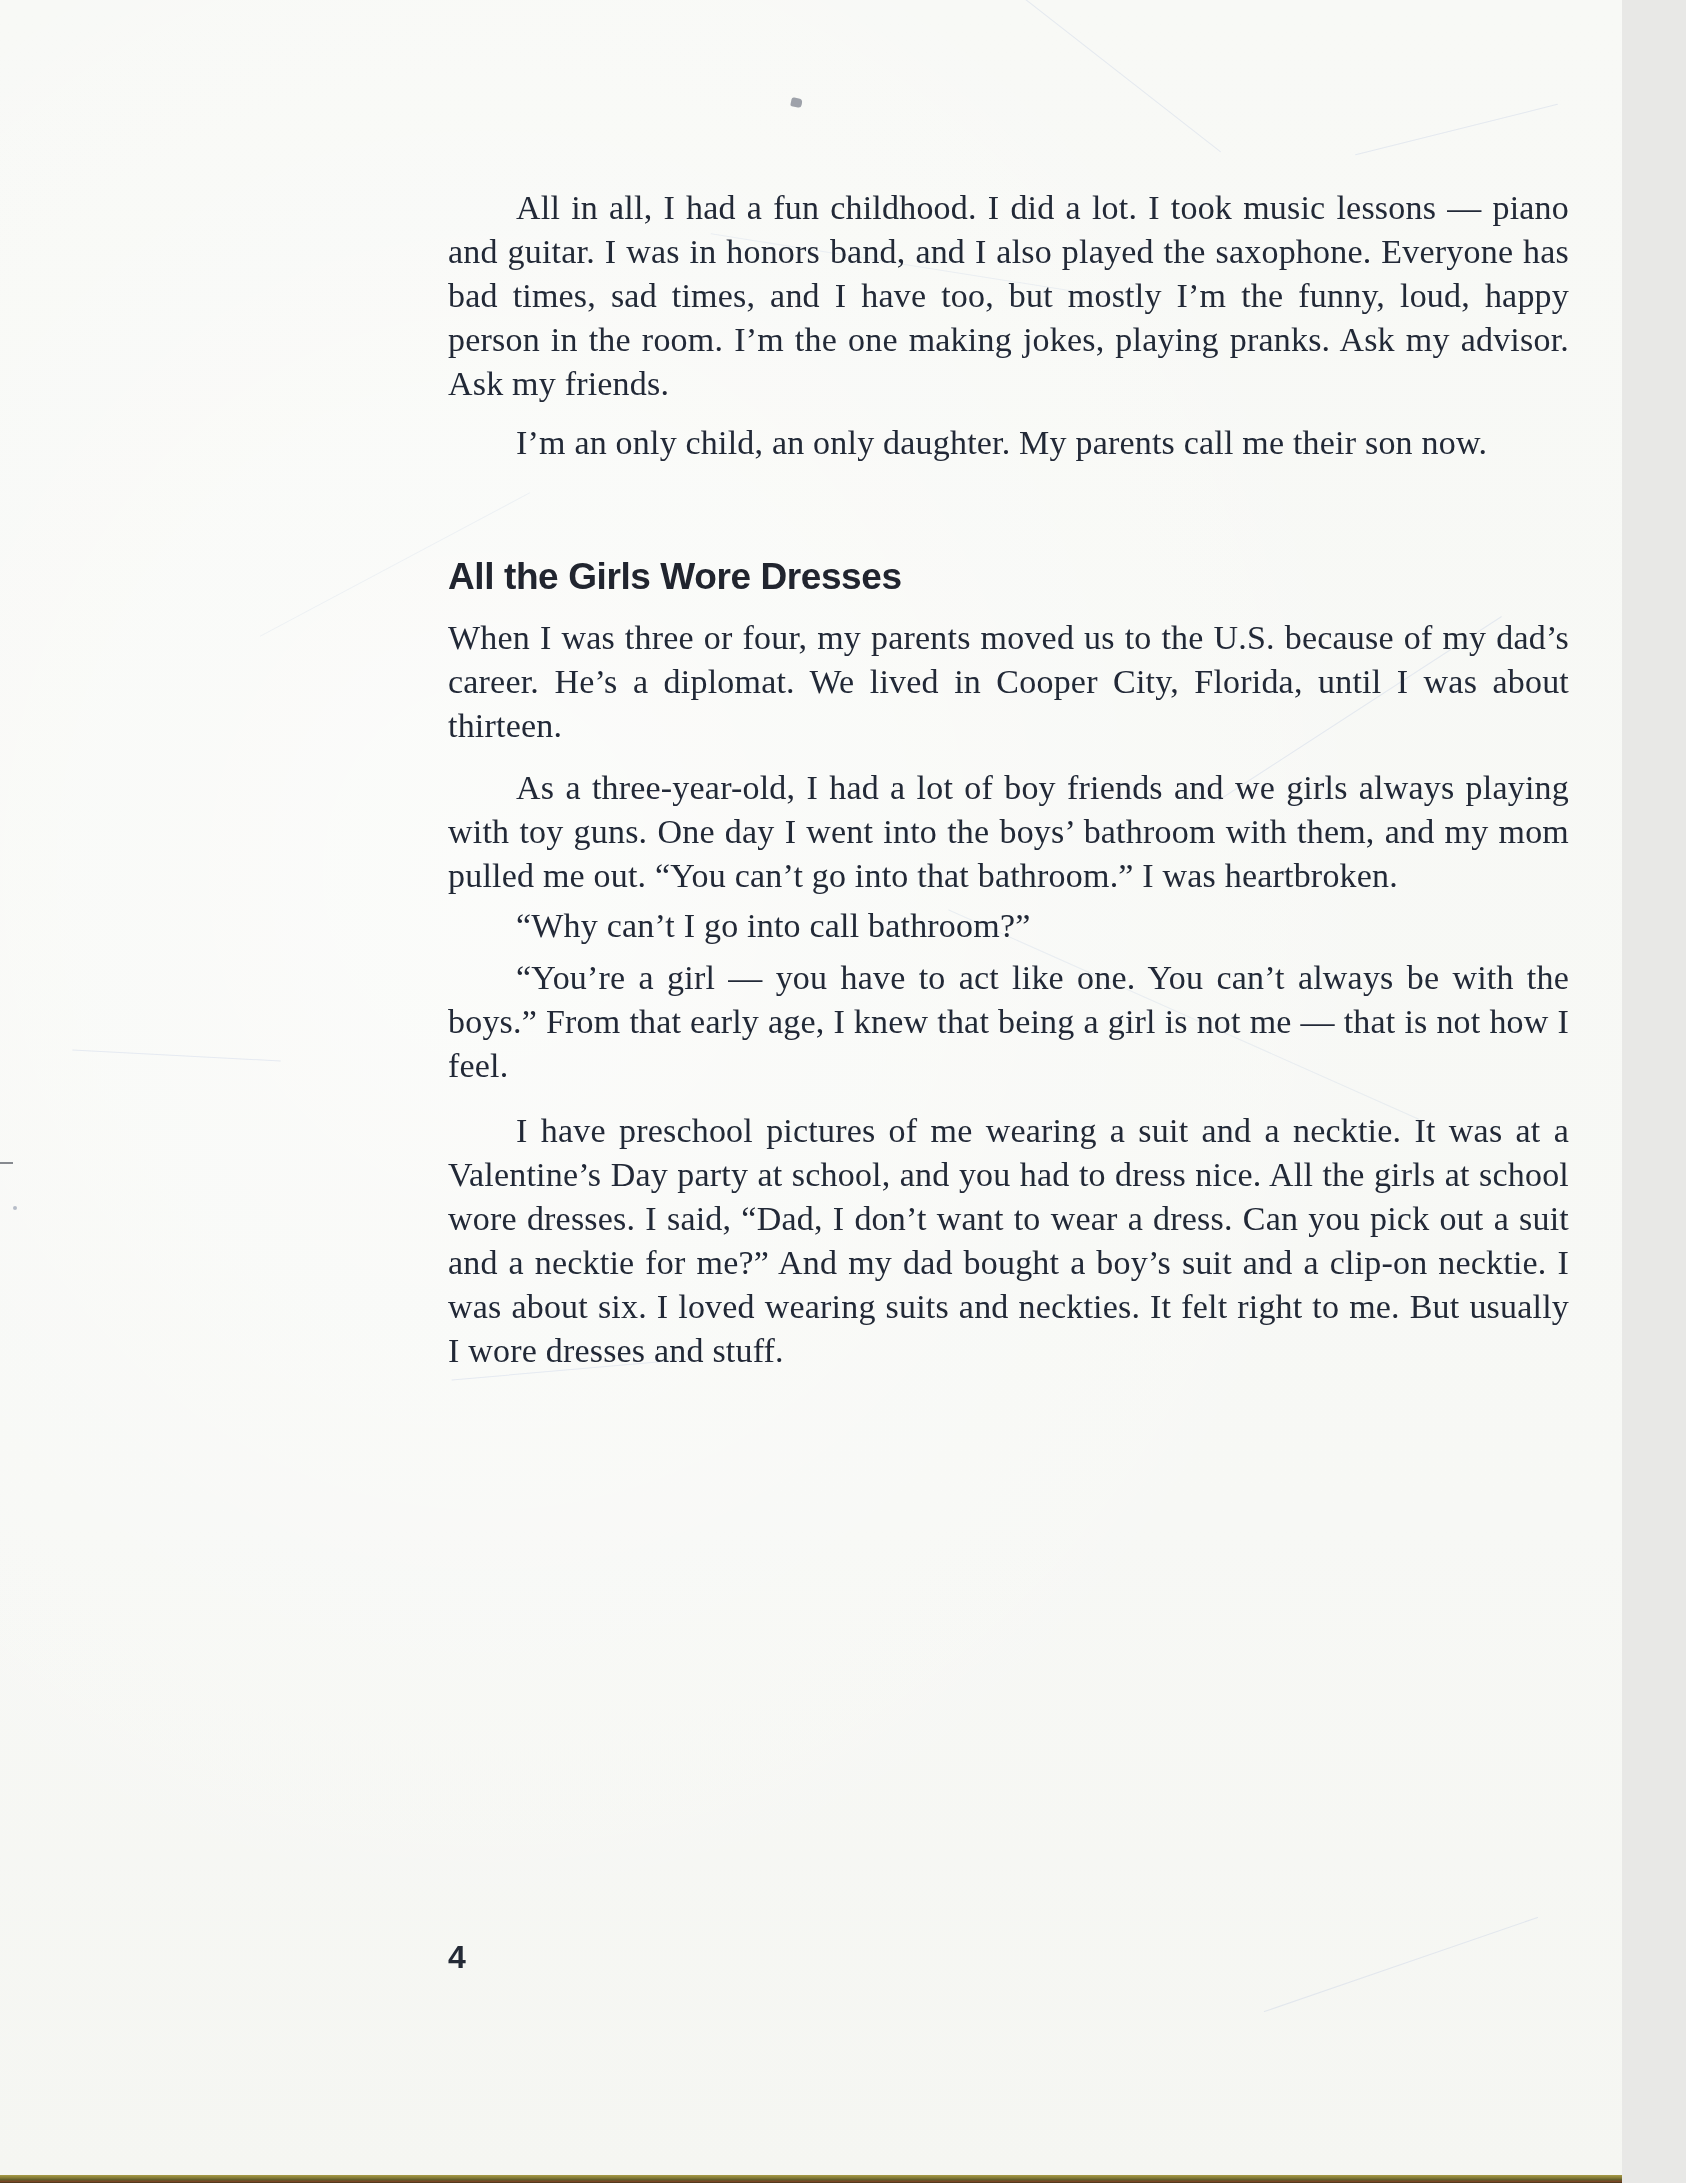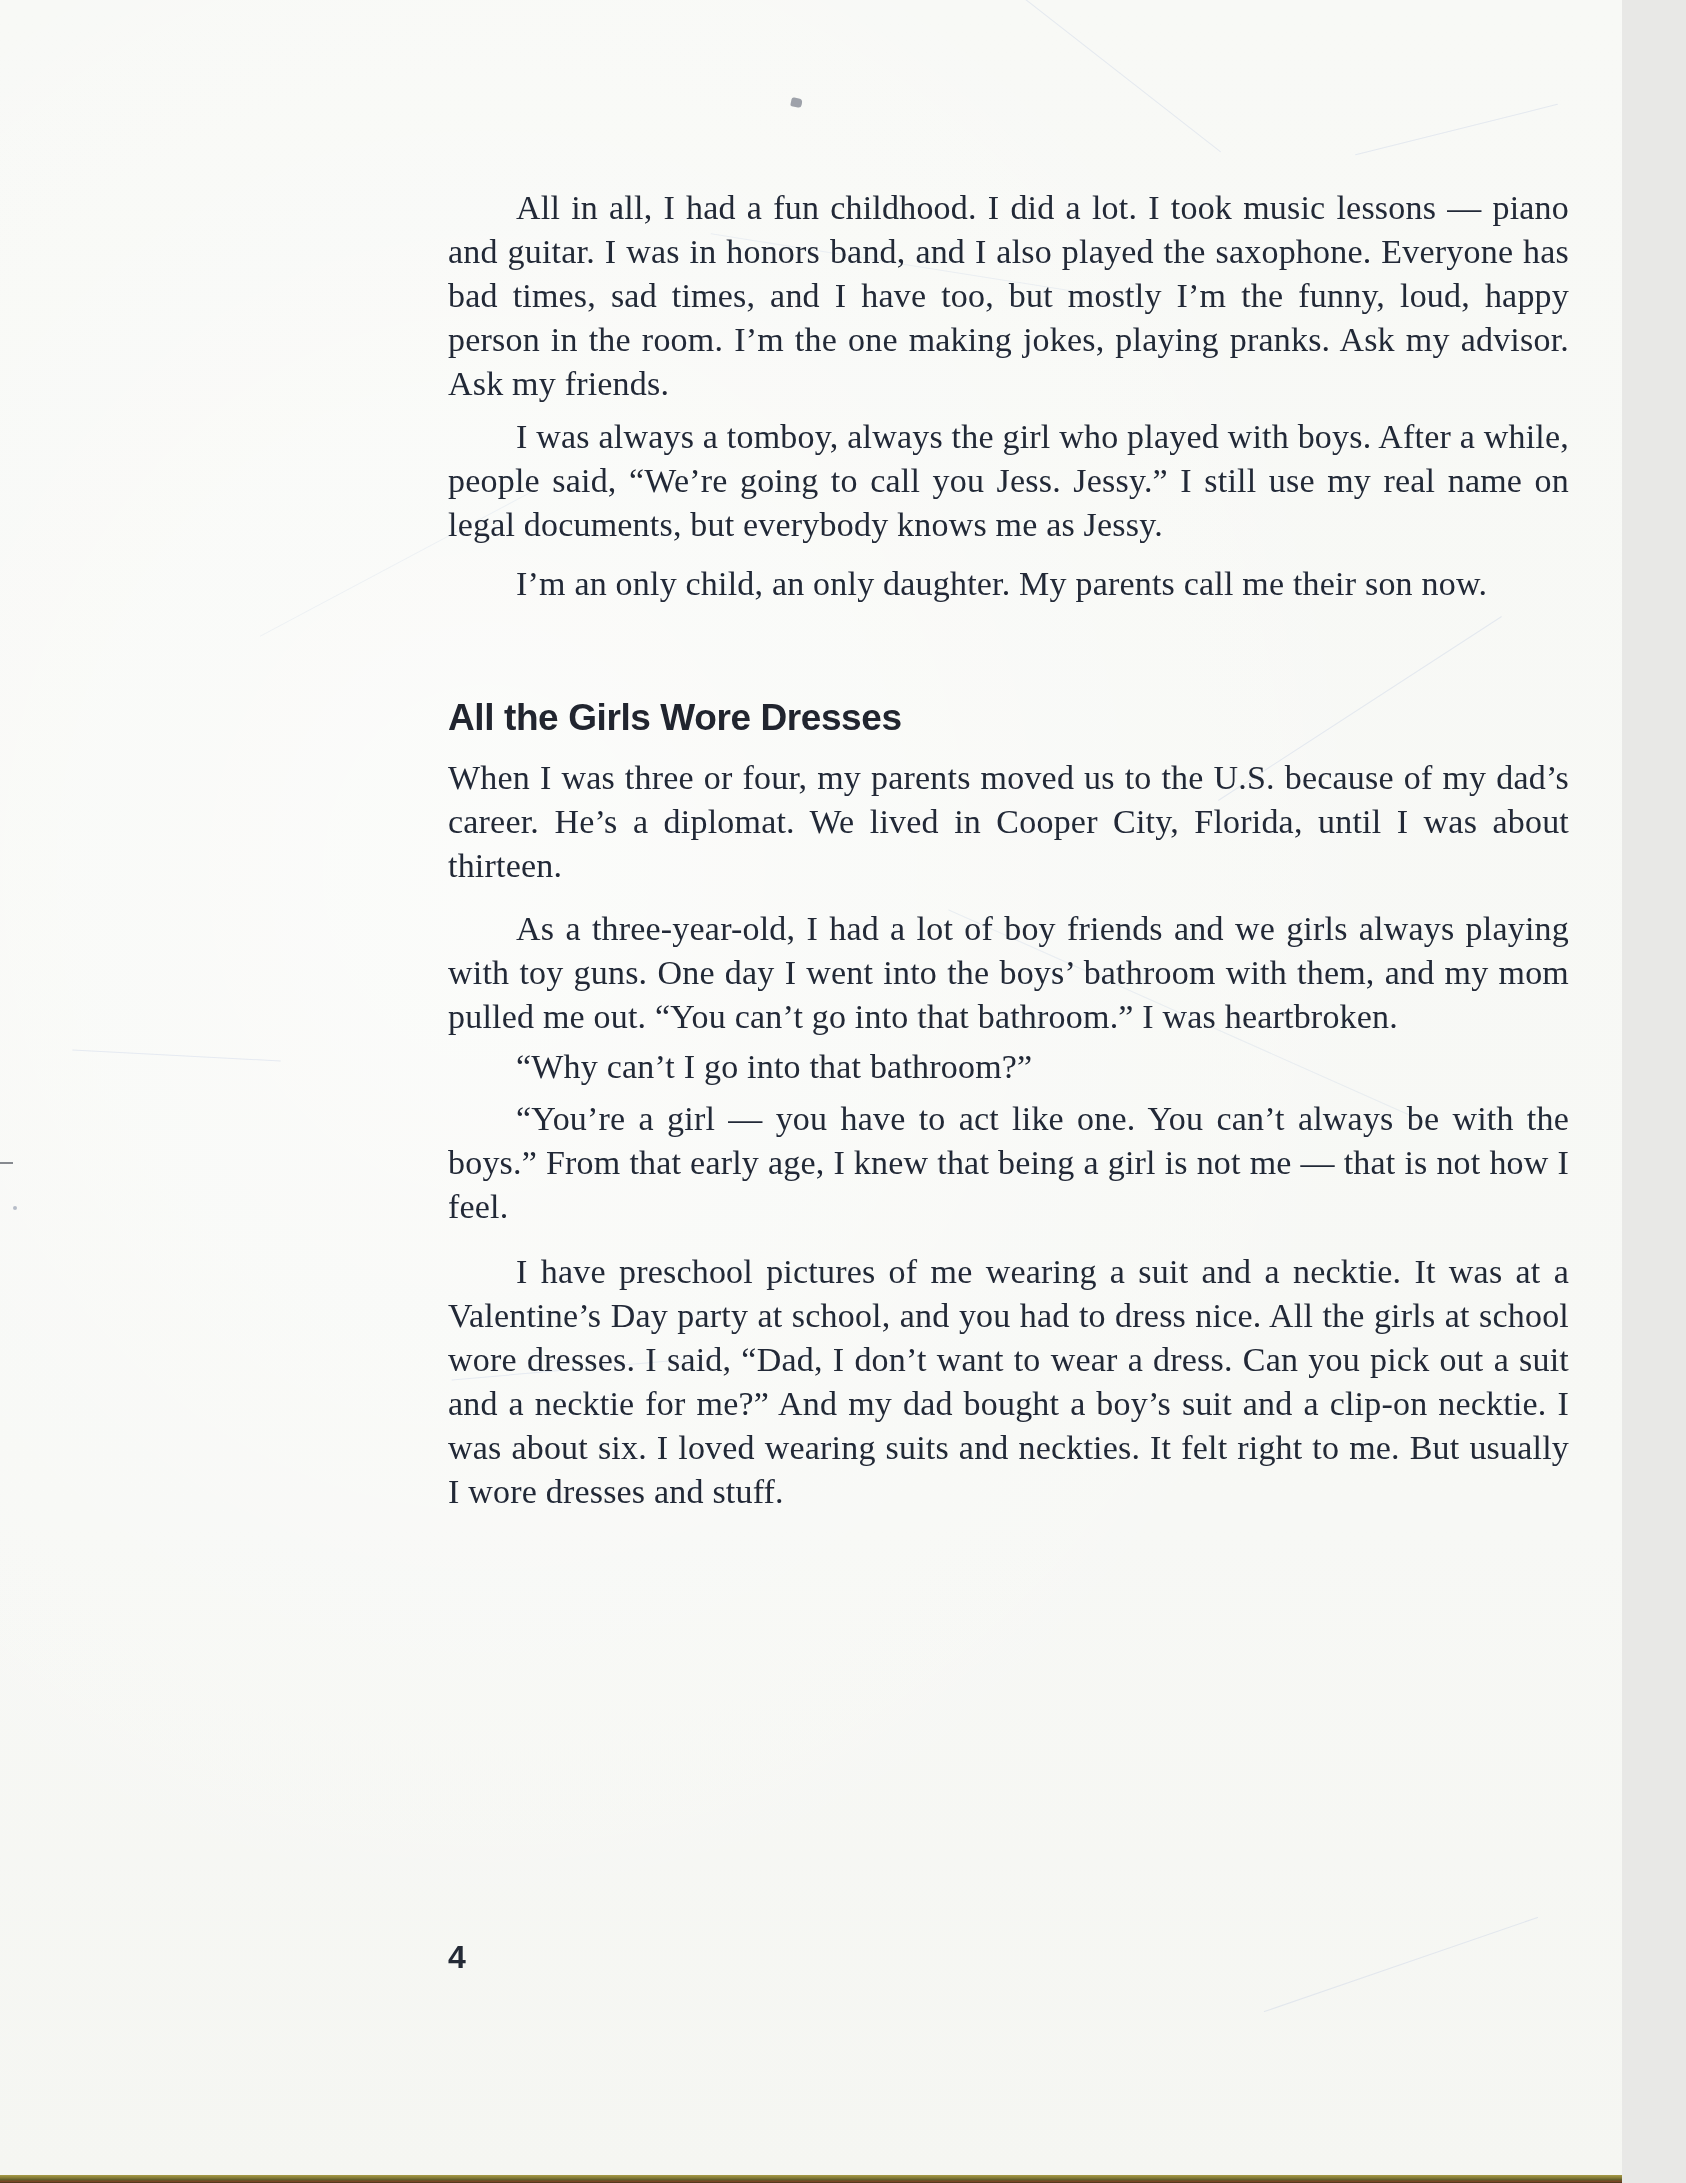--- a/index.html
+++ b/index.html
@@ -83,29 +83,28 @@
   <div class="scratch" style="left:72px;top:1055px;width:209px;transform:rotate(3deg);"></div>
   <div class="scratch" style="left:1256px;top:1964px;width:290px;transform:rotate(-19deg);"></div>
   <div class="scratch" style="left:242px;top:564px;width:306px;transform:rotate(-28deg);opacity:.6;"></div>
 
   <div class="speck" style="left:791px;top:98px;width:10.5px;height:8.9px;background:#878c96;border-radius:2.4px 4px 3.2px 1.6px;opacity:.8;transform:rotate(12deg);"></div>
   <div class="speck" style="left:0px;top:1162px;width:13px;height:2.4px;background:#3a3f49;opacity:.6;"></div>
   <div class="speck" style="left:13px;top:1206px;width:4px;height:4px;background:#9aa2b4;border-radius:50%;opacity:.7;"></div>
 
   <div class="textblock">
     <p class="body-par indent par-0">All in all, I had a fun childhood. I did a lot. I took music lessons — piano and guitar. I was in honors band, and I also played the saxophone. Everyone has bad times, sad times, and I have too, but mostly I’m the funny, loud, happy person in the room. I’m the one making jokes, playing pranks. Ask my advisor. Ask my friends.</p>
-    <p class="body-par indent par-2">I was always a tomboy, always the girl who played with boys. After a while, people said, “We’re going to call you Jess. Jessy.” I still use my real name on legal documents, but everybody knows me as Jessy.</p>
     <p class="body-par indent par-3">I’m an only child, an only daughter. My parents call me their son now.</p>
 
 
     <h2 class="heading">All the Girls Wore Dresses</h2>
 
     <p class="body-par par-4">When I was three or four, my parents moved us to the U.S. because of my dad’s career. He’s a diplomat. We lived in Cooper City, Florida, until I was about thirteen.</p>
     <p class="body-par indent par-5">As a three-year-old, I had a lot of boy friends and we girls always playing with toy guns. One day I went into the boys’ bathroom with them, and my mom pulled me out. “You can’t go into that bathroom.” I was heartbroken.</p>
-    <p class="body-par indent par-6">“Why can’t I go into that bathroom?”</p>
+    <p class="body-par indent par-6">“Why can’t I go into call bathroom?”</p>
     <p class="body-par indent par-7">“You’re a girl — you have to act like one. You can’t always be with the boys.” From that early age, I knew that being a girl is not me — that is not how I feel.</p>
     <p class="body-par indent par-8">I have preschool pictures of me wearing a suit and a necktie. It was at a Valentine’s Day party at school, and you had to dress nice. All the girls at school wore dresses. I said, “Dad, I don’t want to wear a dress. Can you pick out a suit and a necktie for me?” And my dad bought a boy’s suit and a clip-on necktie. I was about six. I loved wearing suits and neckties. It felt right to me. But usually I wore dresses and stuff.</p>
   </div>
 
   <div class="page-number">4</div>
 
   <div class="edge-strip"></div>
 </div>
 
 

